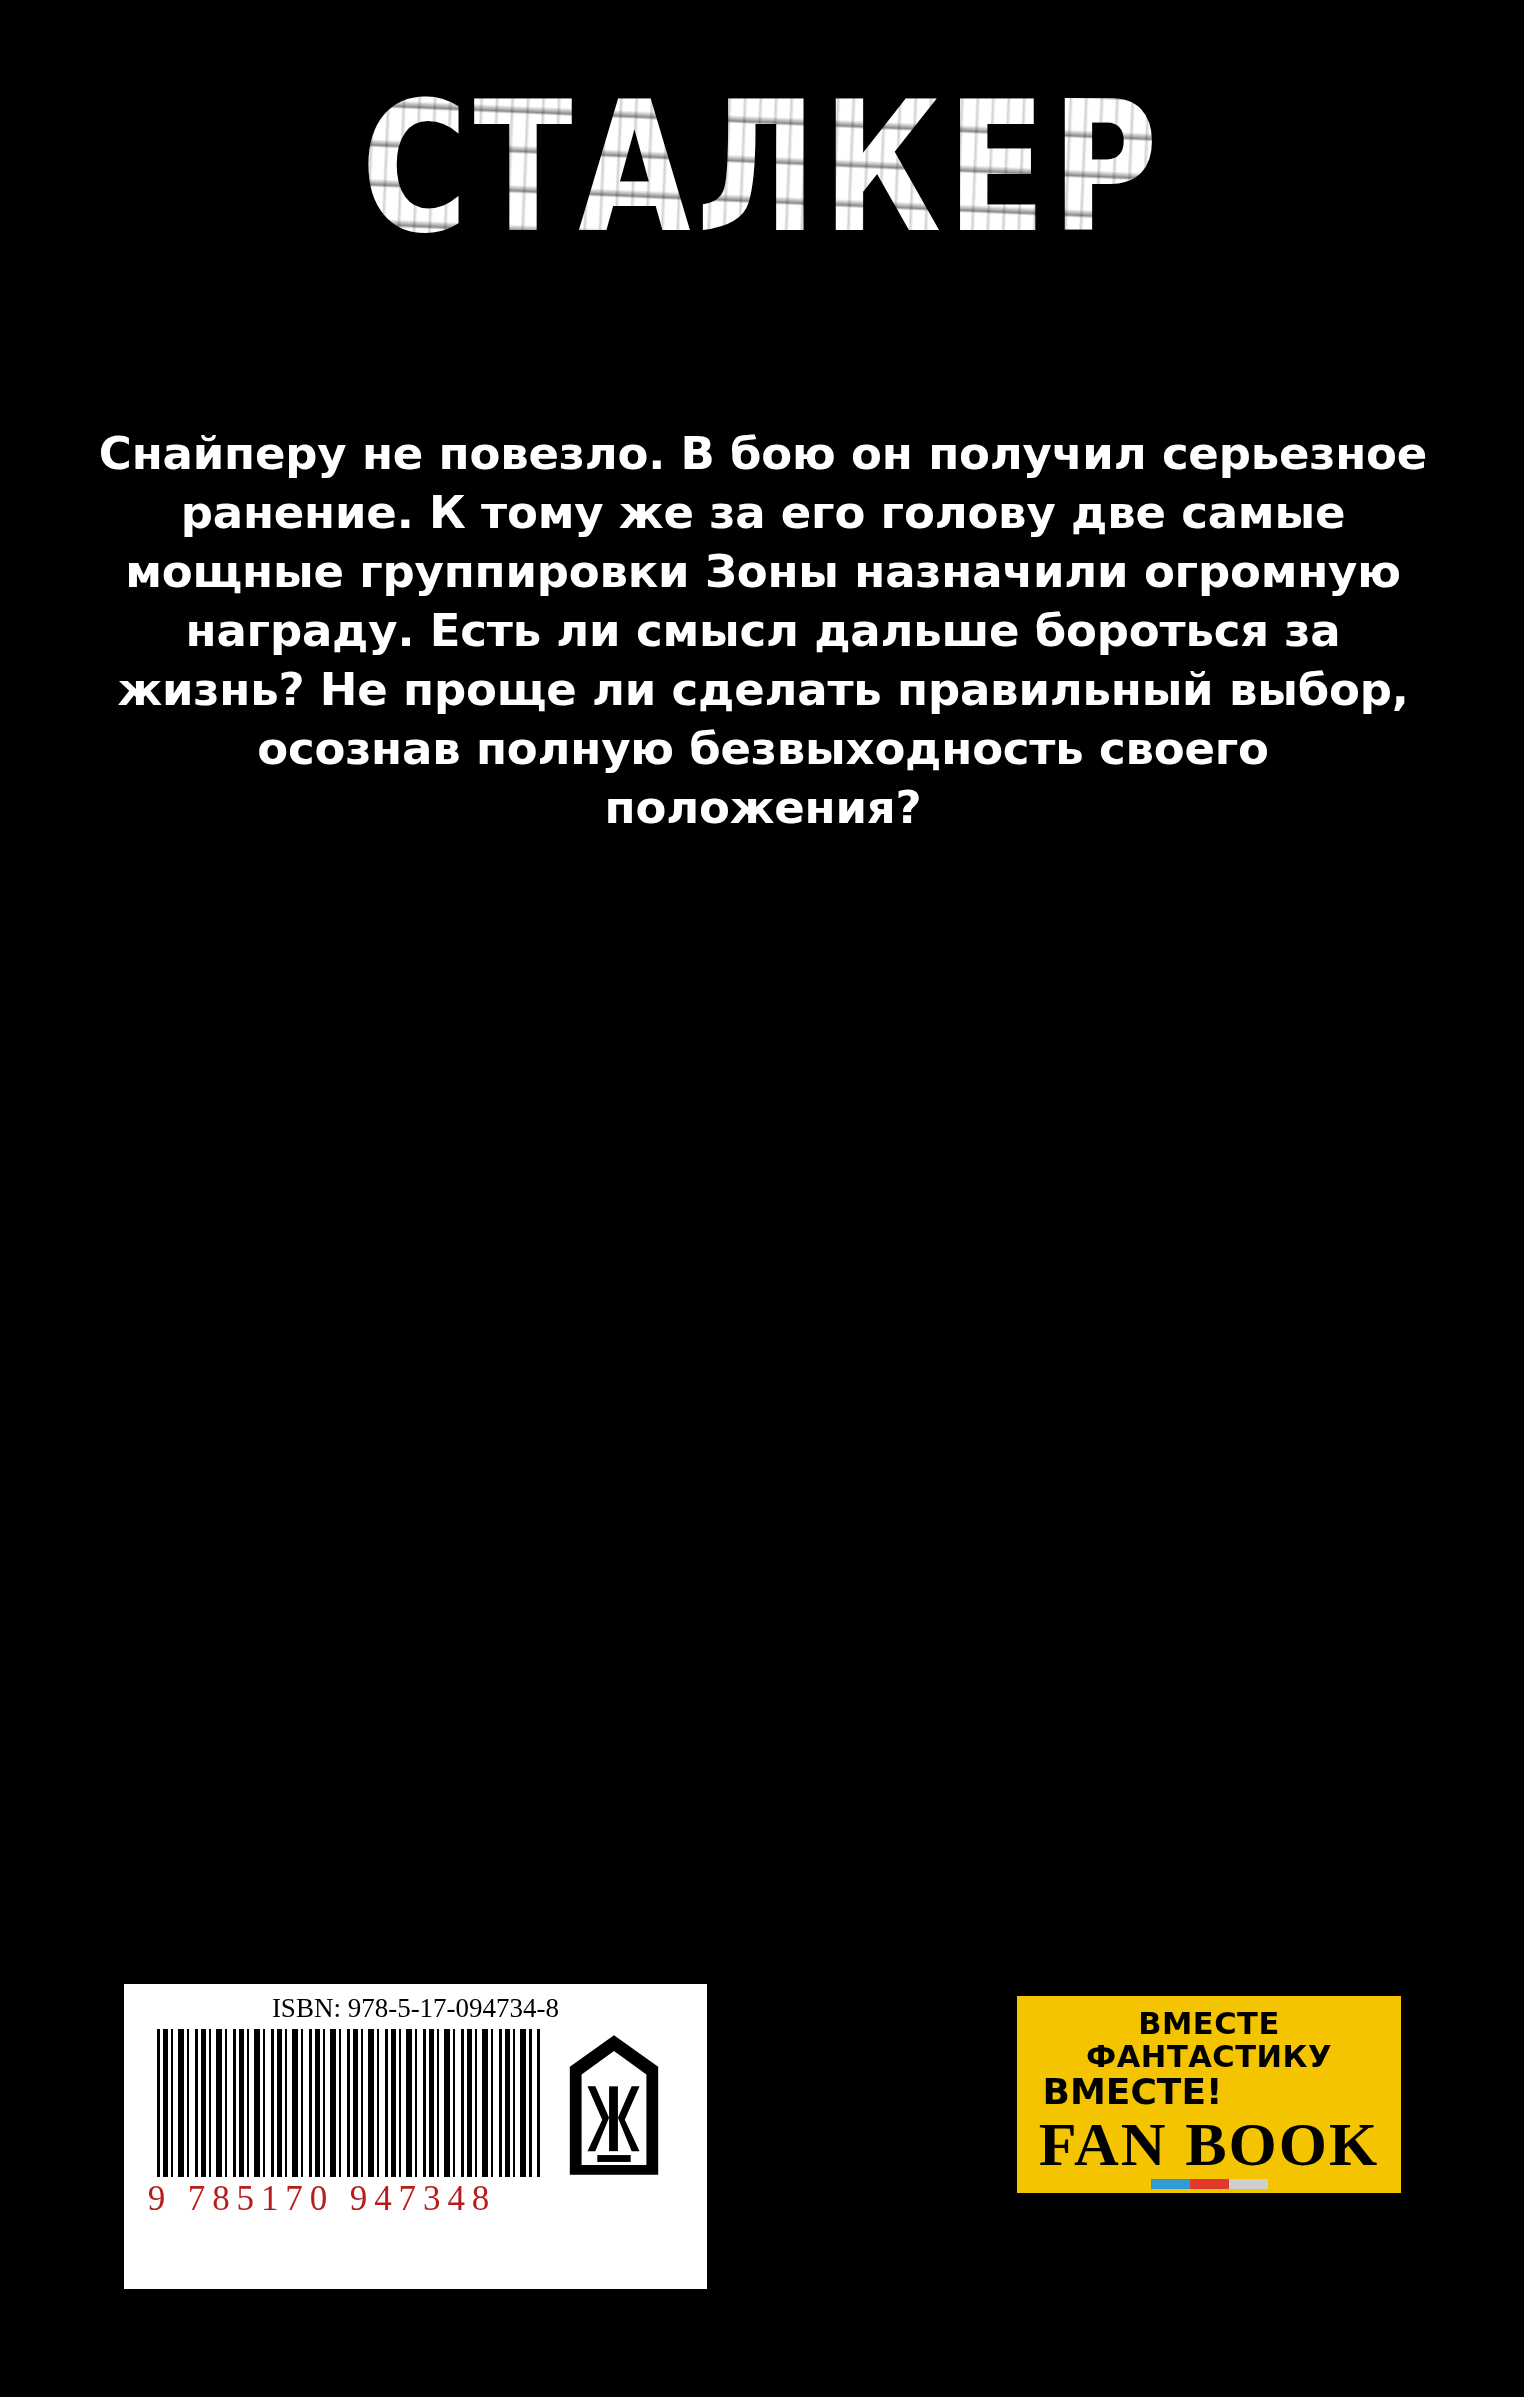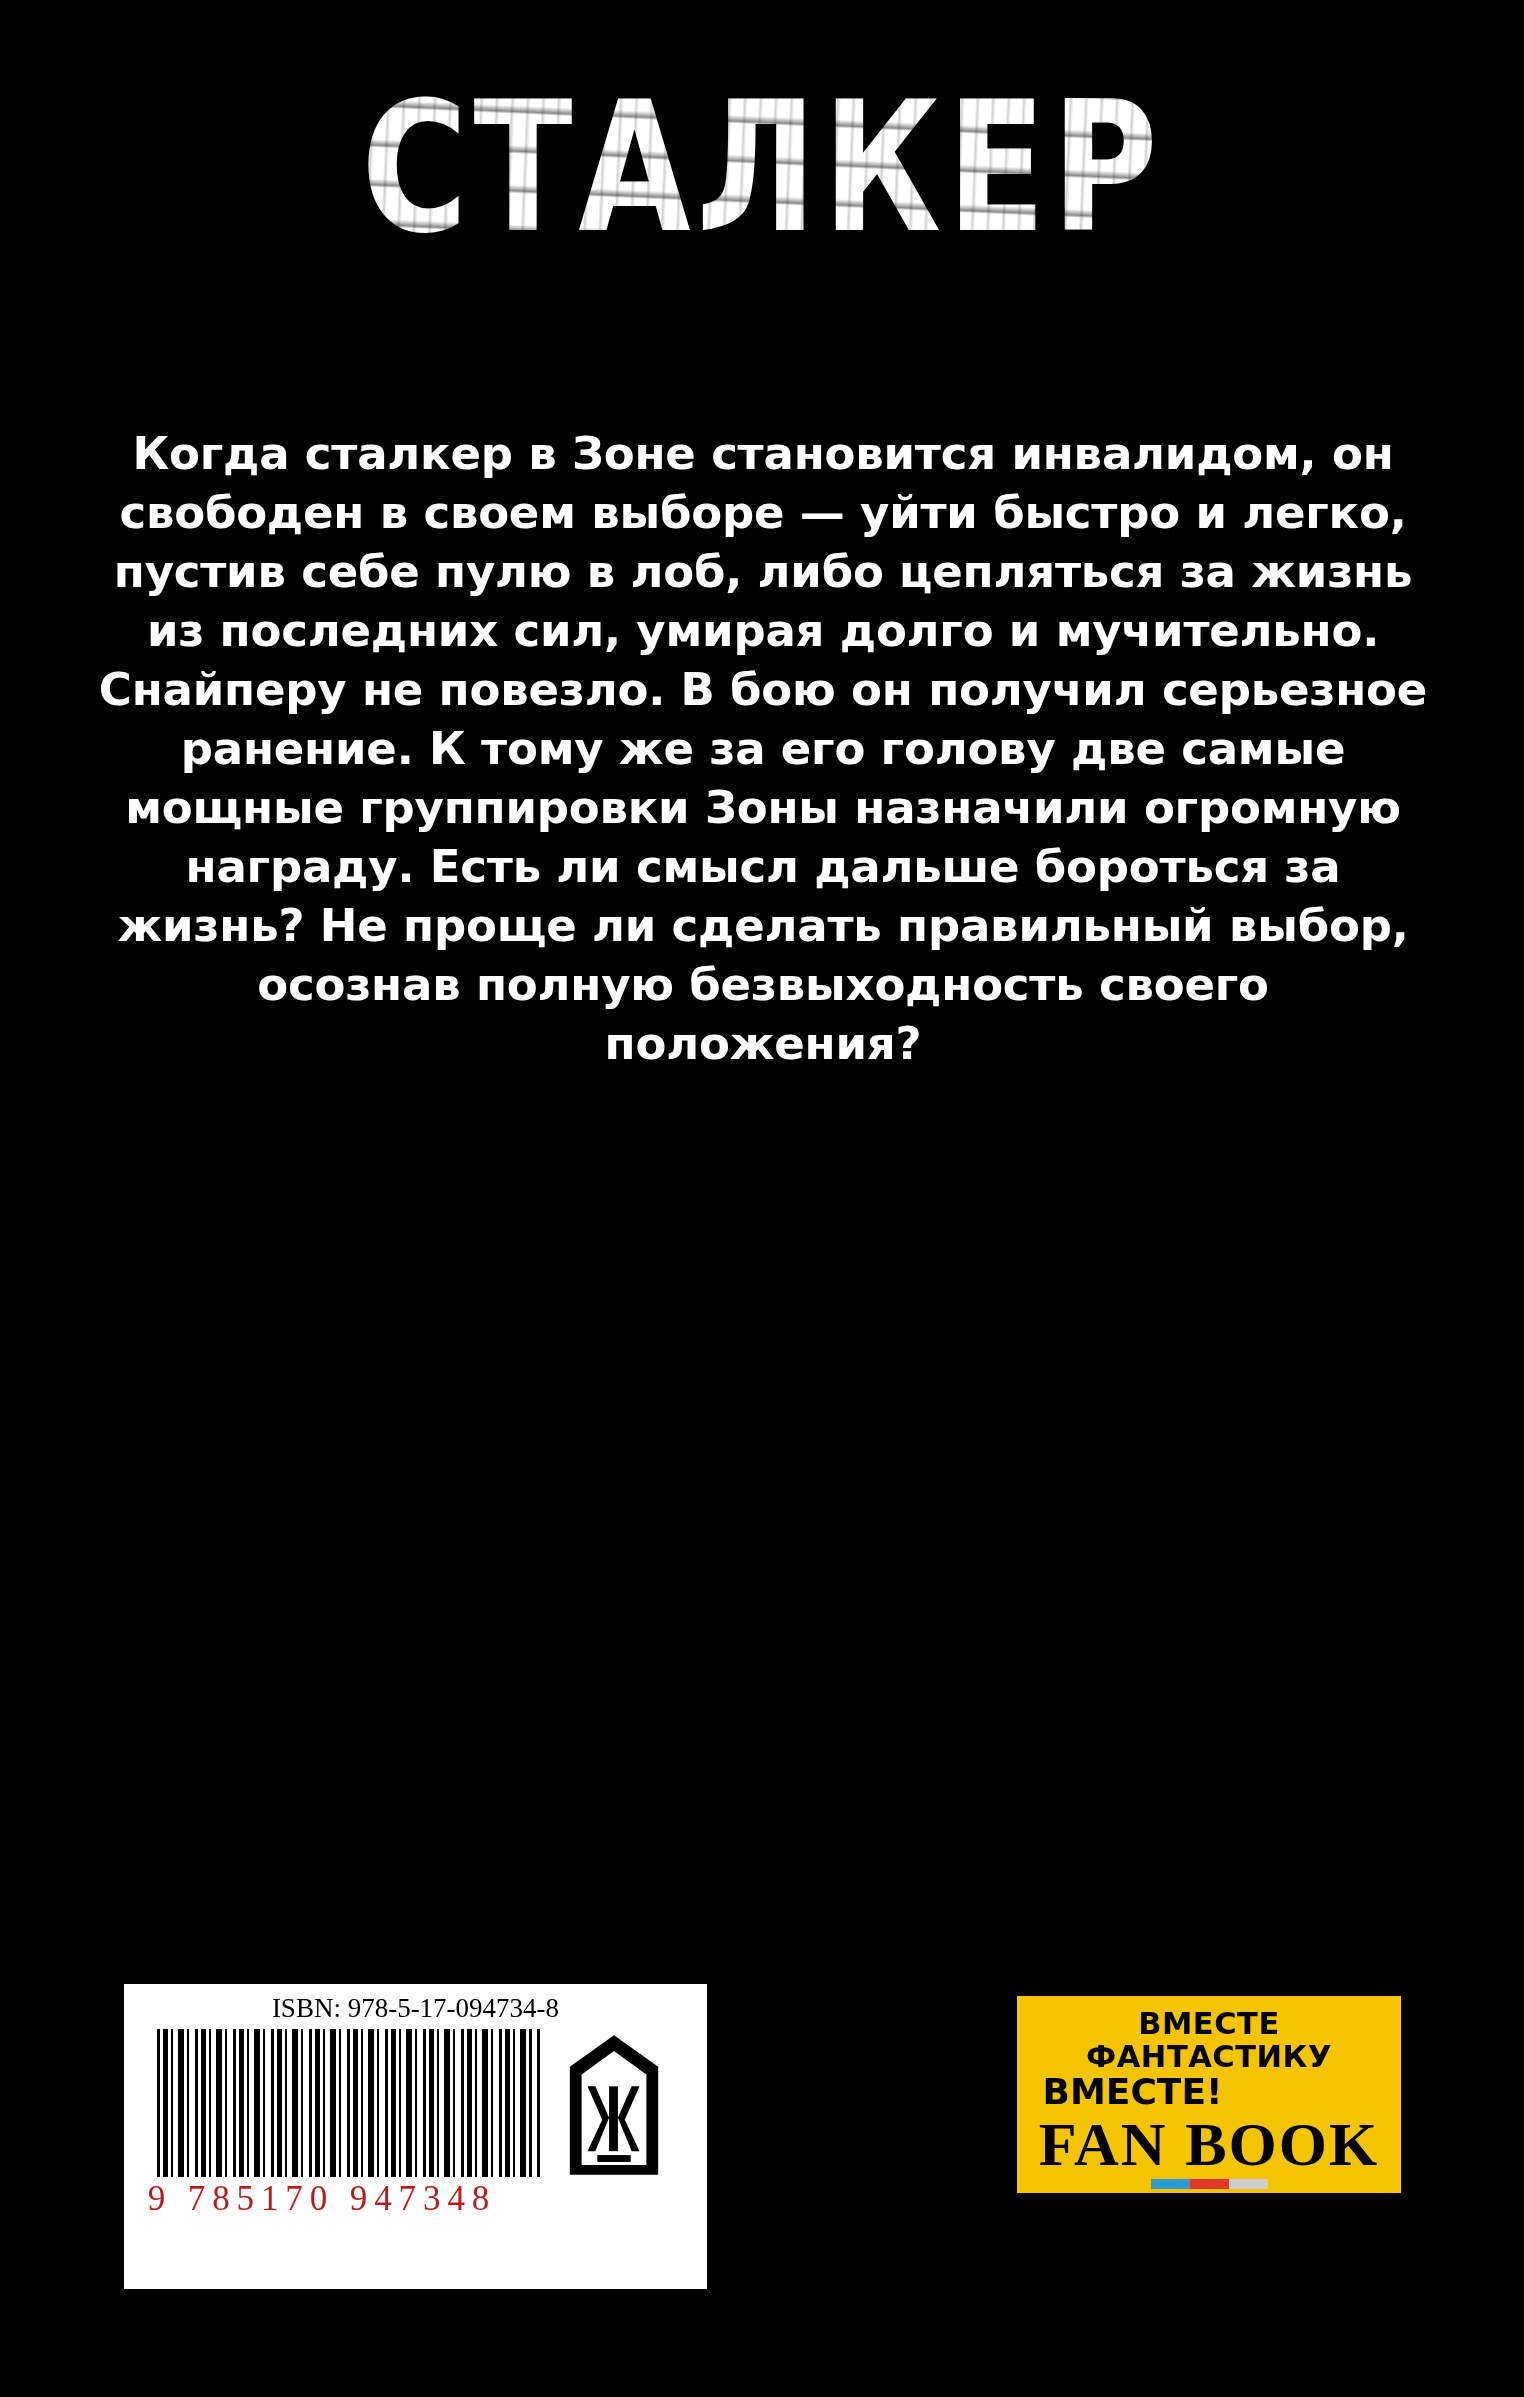--- a/index.html
+++ b/index.html
@@ -217,21 +217,20 @@
 </head>
 <body>
 
 <div class="back-cover">
 
   <div class="title-block">
     <div class="series-title">СТАЛКЕР</div>
   </div>
 
   <div class="blurb">
-    <p>Когда сталкер в Зоне становится инвалидом, он свободен в своем выборе — уйти быстро и легко, пустив себе пулю в лоб, либо цепляться за жизнь из последних сил, умирая долго и мучительно.</p>
     <p>Снайперу не повезло. В бою он получил серьезное ранение. К тому же за его голову две самые мощные группировки Зоны назначили огромную награду. Есть ли смысл дальше бороться за жизнь? Не проще ли сделать правильный выбор, осознав полную безвыходность своего положения?</p>
   </div>
 
   <div class="bottom-row">
 
     <div class="barcode-panel">
       <div class="isbn-line">ISBN: 978-5-17-094734-8</div>
 
       <div class="barcode-area">
         <div class="bars"></div>

